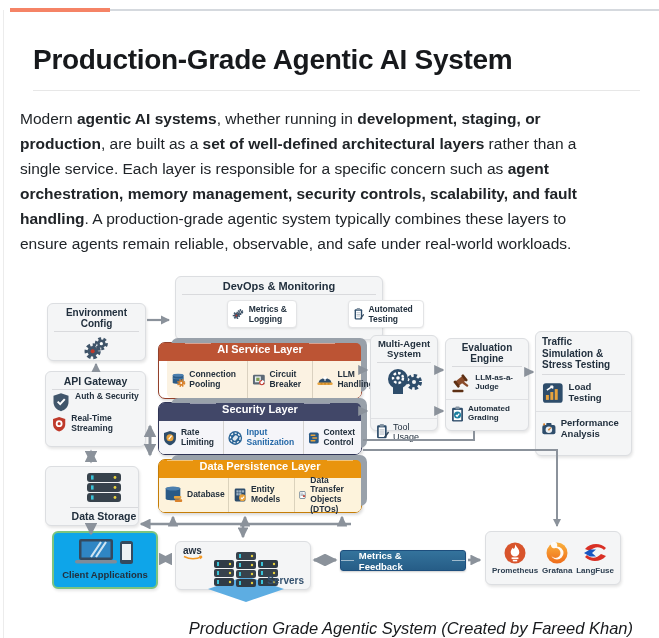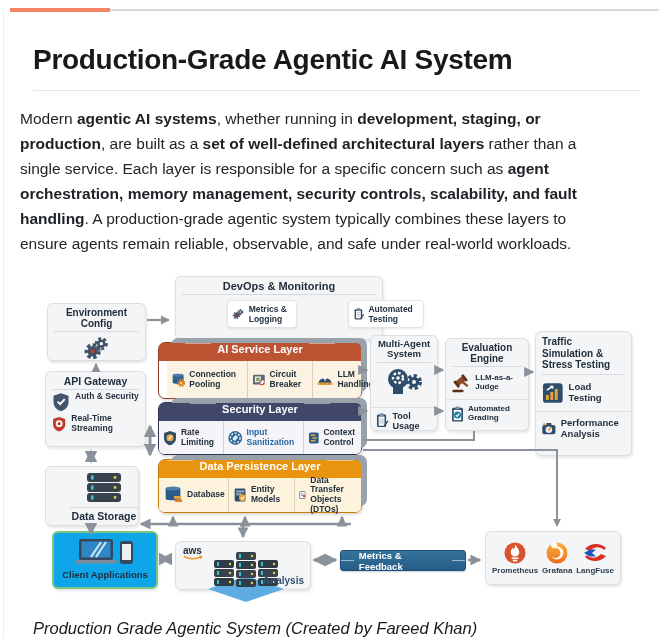--- a/index.html
+++ b/index.html
@@ -12,21 +12,21 @@
   .top-accent{ position:absolute; left:10px; top:8px; width:100px; height:4px; background:#f58366; }
 
   .page-title { position:absolute; left:33px; top:44px; width:600px;
                 font-size:28px; font-weight:bold; letter-spacing:-0.3px; color:#17191c; }
   .title-rule { position:absolute; left:33px; right:19px; top:90px; height:1px; background:#e7e7e7; }
   .intro { position:absolute; left:20px; top:106px; width:586px;
            font-size:15.5px; line-height:25px; color:#202428; }
   .intro b { font-weight:bold; }
 
   .caption { position:absolute; left:33px; top:619px; width:600px;
-             font-style:italic; font-size:16.5px; color:#17191c; }
+             font-style:italic; font-size:16.5px; color:#17191c;text-align:right; }
 
   
   .diagram { position:absolute; left:40px; top:263px; width:619px; height:348px; color:#22303e; }
   .arrows  { position:absolute; left:0; top:0; width:619px; height:348px; z-index:5; pointer-events:none; }
 
   .dbox { position:absolute; background:#f4f5f6; border:1px solid #dcdee1; border-radius:6px;
           box-shadow:1px 2px 3px rgba(0,0,0,.10); z-index:2; }
   .dtitle { font-weight:bold; text-align:center; color:#22303e; padding:3px 2px 2px; }
   .sep { height:1px; background:#d9dadd; margin:0 6px; }
 
@@ -80,21 +80,21 @@
   .layer-data { top:196px; border-color:#c57d07; }
   .layer-data .layer-head { background:#e9940e; }
   .layer-data .layer-body { background:#fdf3dc; height:34px; }
   .lbl-blue { color:#2569a8; }
 
   
   .magent { left:330px; top:72px; width:68px; height:96px; }
   .magent .dtitle { font-size:9.5px; line-height:1.1; }
   .magent .icon-wrap { display:flex; justify-content:center; padding:3px 0 2px; }
   .tool-row { display:flex; align-items:center; gap:3px; padding:3px 4px 0;
-              font-size:9px; font-weight:bold; border-top:1px solid #e0e1e4; margin-top:9px; }
+              font-size:9px; font-weight:normal; border-top:1px solid #e0e1e4; margin-top:20px; }
 
   .evalb { left:405px; top:75px; width:84px; height:93px; }
   .evalb .dtitle { font-size:10px; }
   .eval-row { display:flex; align-items:center; gap:3px; padding:3px 4px;
               font-size:8px; font-weight:bold; line-height:1.1; }
   .eval-row + .eval-row { border-top:1px solid #e0e1e4; }
 
   .traffic { left:495px; top:68px; width:97px; height:125px; }
   .traffic .dtitle { font-size:10px; text-align:left; padding:4px 6px 3px; line-height:1.15; }
   .traffic-row { display:flex; align-items:center; gap:4px; padding:6px 5px;
@@ -464,21 +464,21 @@
           <rect x="58" y="21" width="20" height="8" rx="2" fill="#37424c"></rect>
           <rect x="58" y="30" width="20" height="8" rx="2" fill="#2f3b46"></rect>
         <rect x="61" y="14" width="2" height="4" fill="#39c2d7"></rect>
           <circle cx="74" cy="16" r="1.2" fill="#e8d13d"></circle>
         <rect x="61" y="23" width="2" height="4" fill="#39c2d7"></rect>
           <circle cx="74" cy="25" r="1.2" fill="#e8d13d"></circle>
         <rect x="61" y="32" width="2" height="4" fill="#39c2d7"></rect>
           <circle cx="74" cy="34" r="1.2" fill="#e8d13d"></circle>
       </g>
     </svg>
-    <div class="servers-label">Analysis</div>
+    <div class="servers-label">Servers</div>
   </div>
 
   <div class="badge">
     <span class="dash"></span>
     <span>Metrics &amp; Feedback</span>
     <span class="dash"></span>
   </div>
 
   <div class="dbox montools">
     <div class="mt-item">

